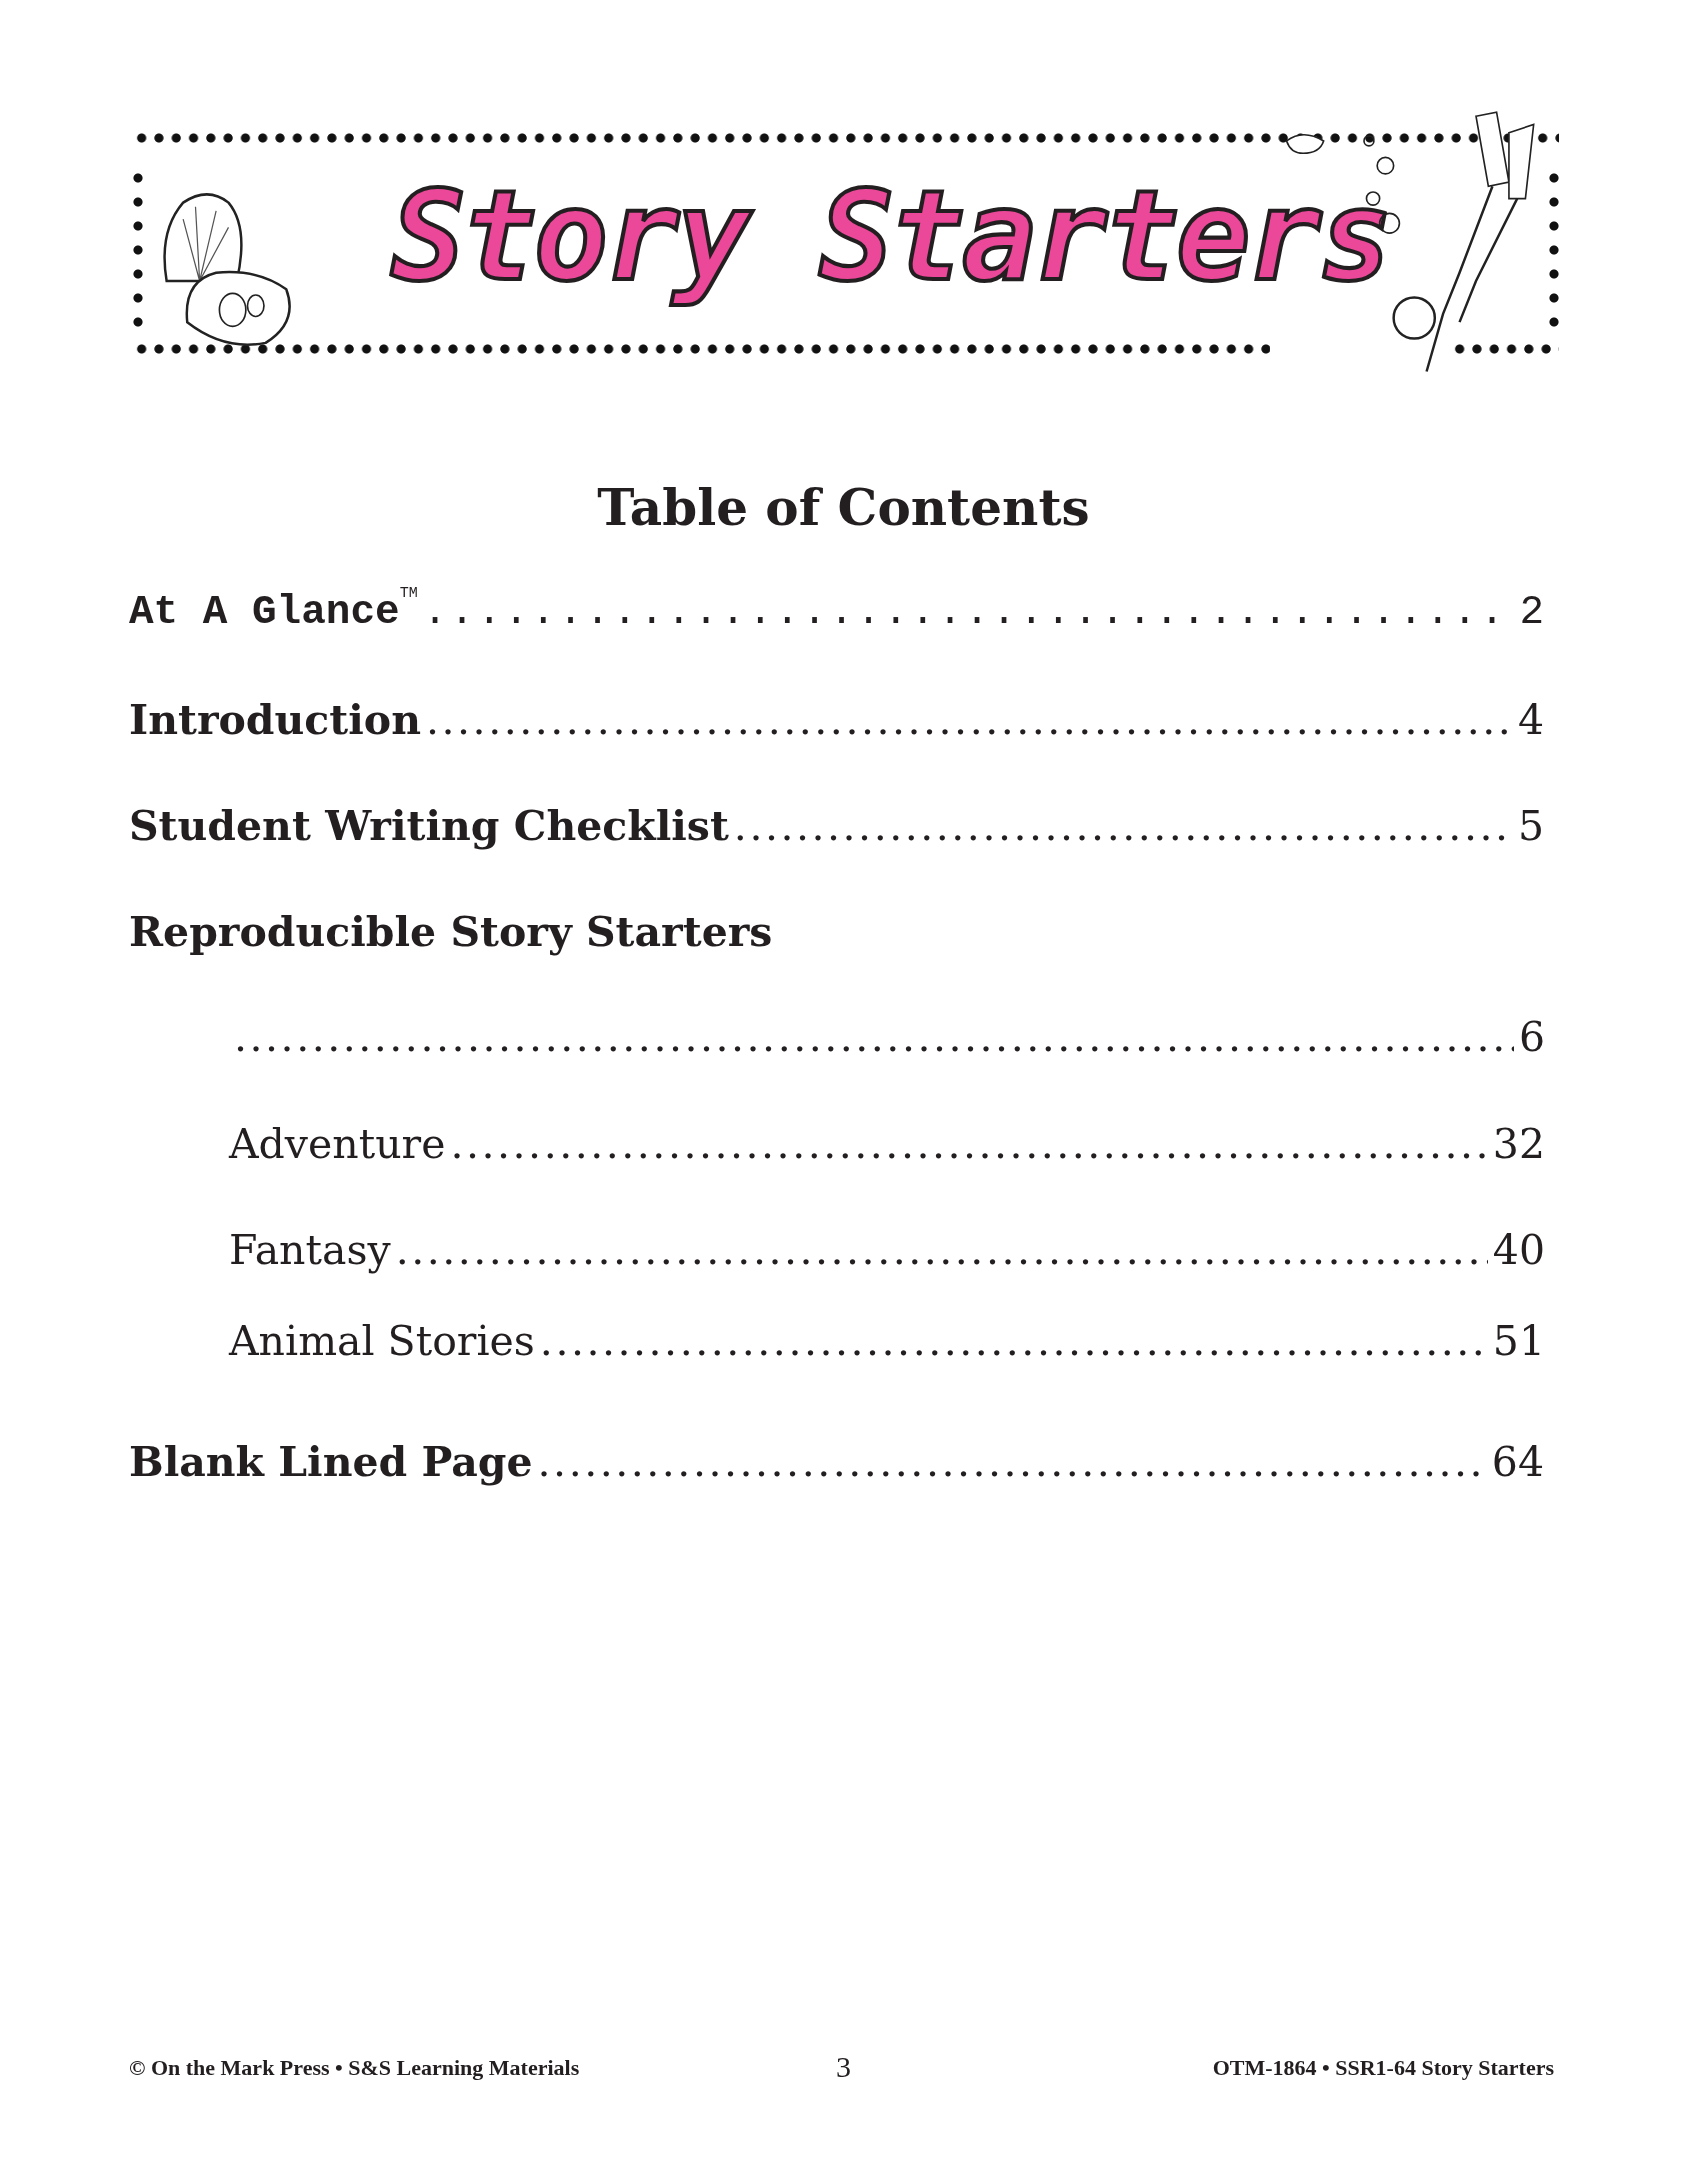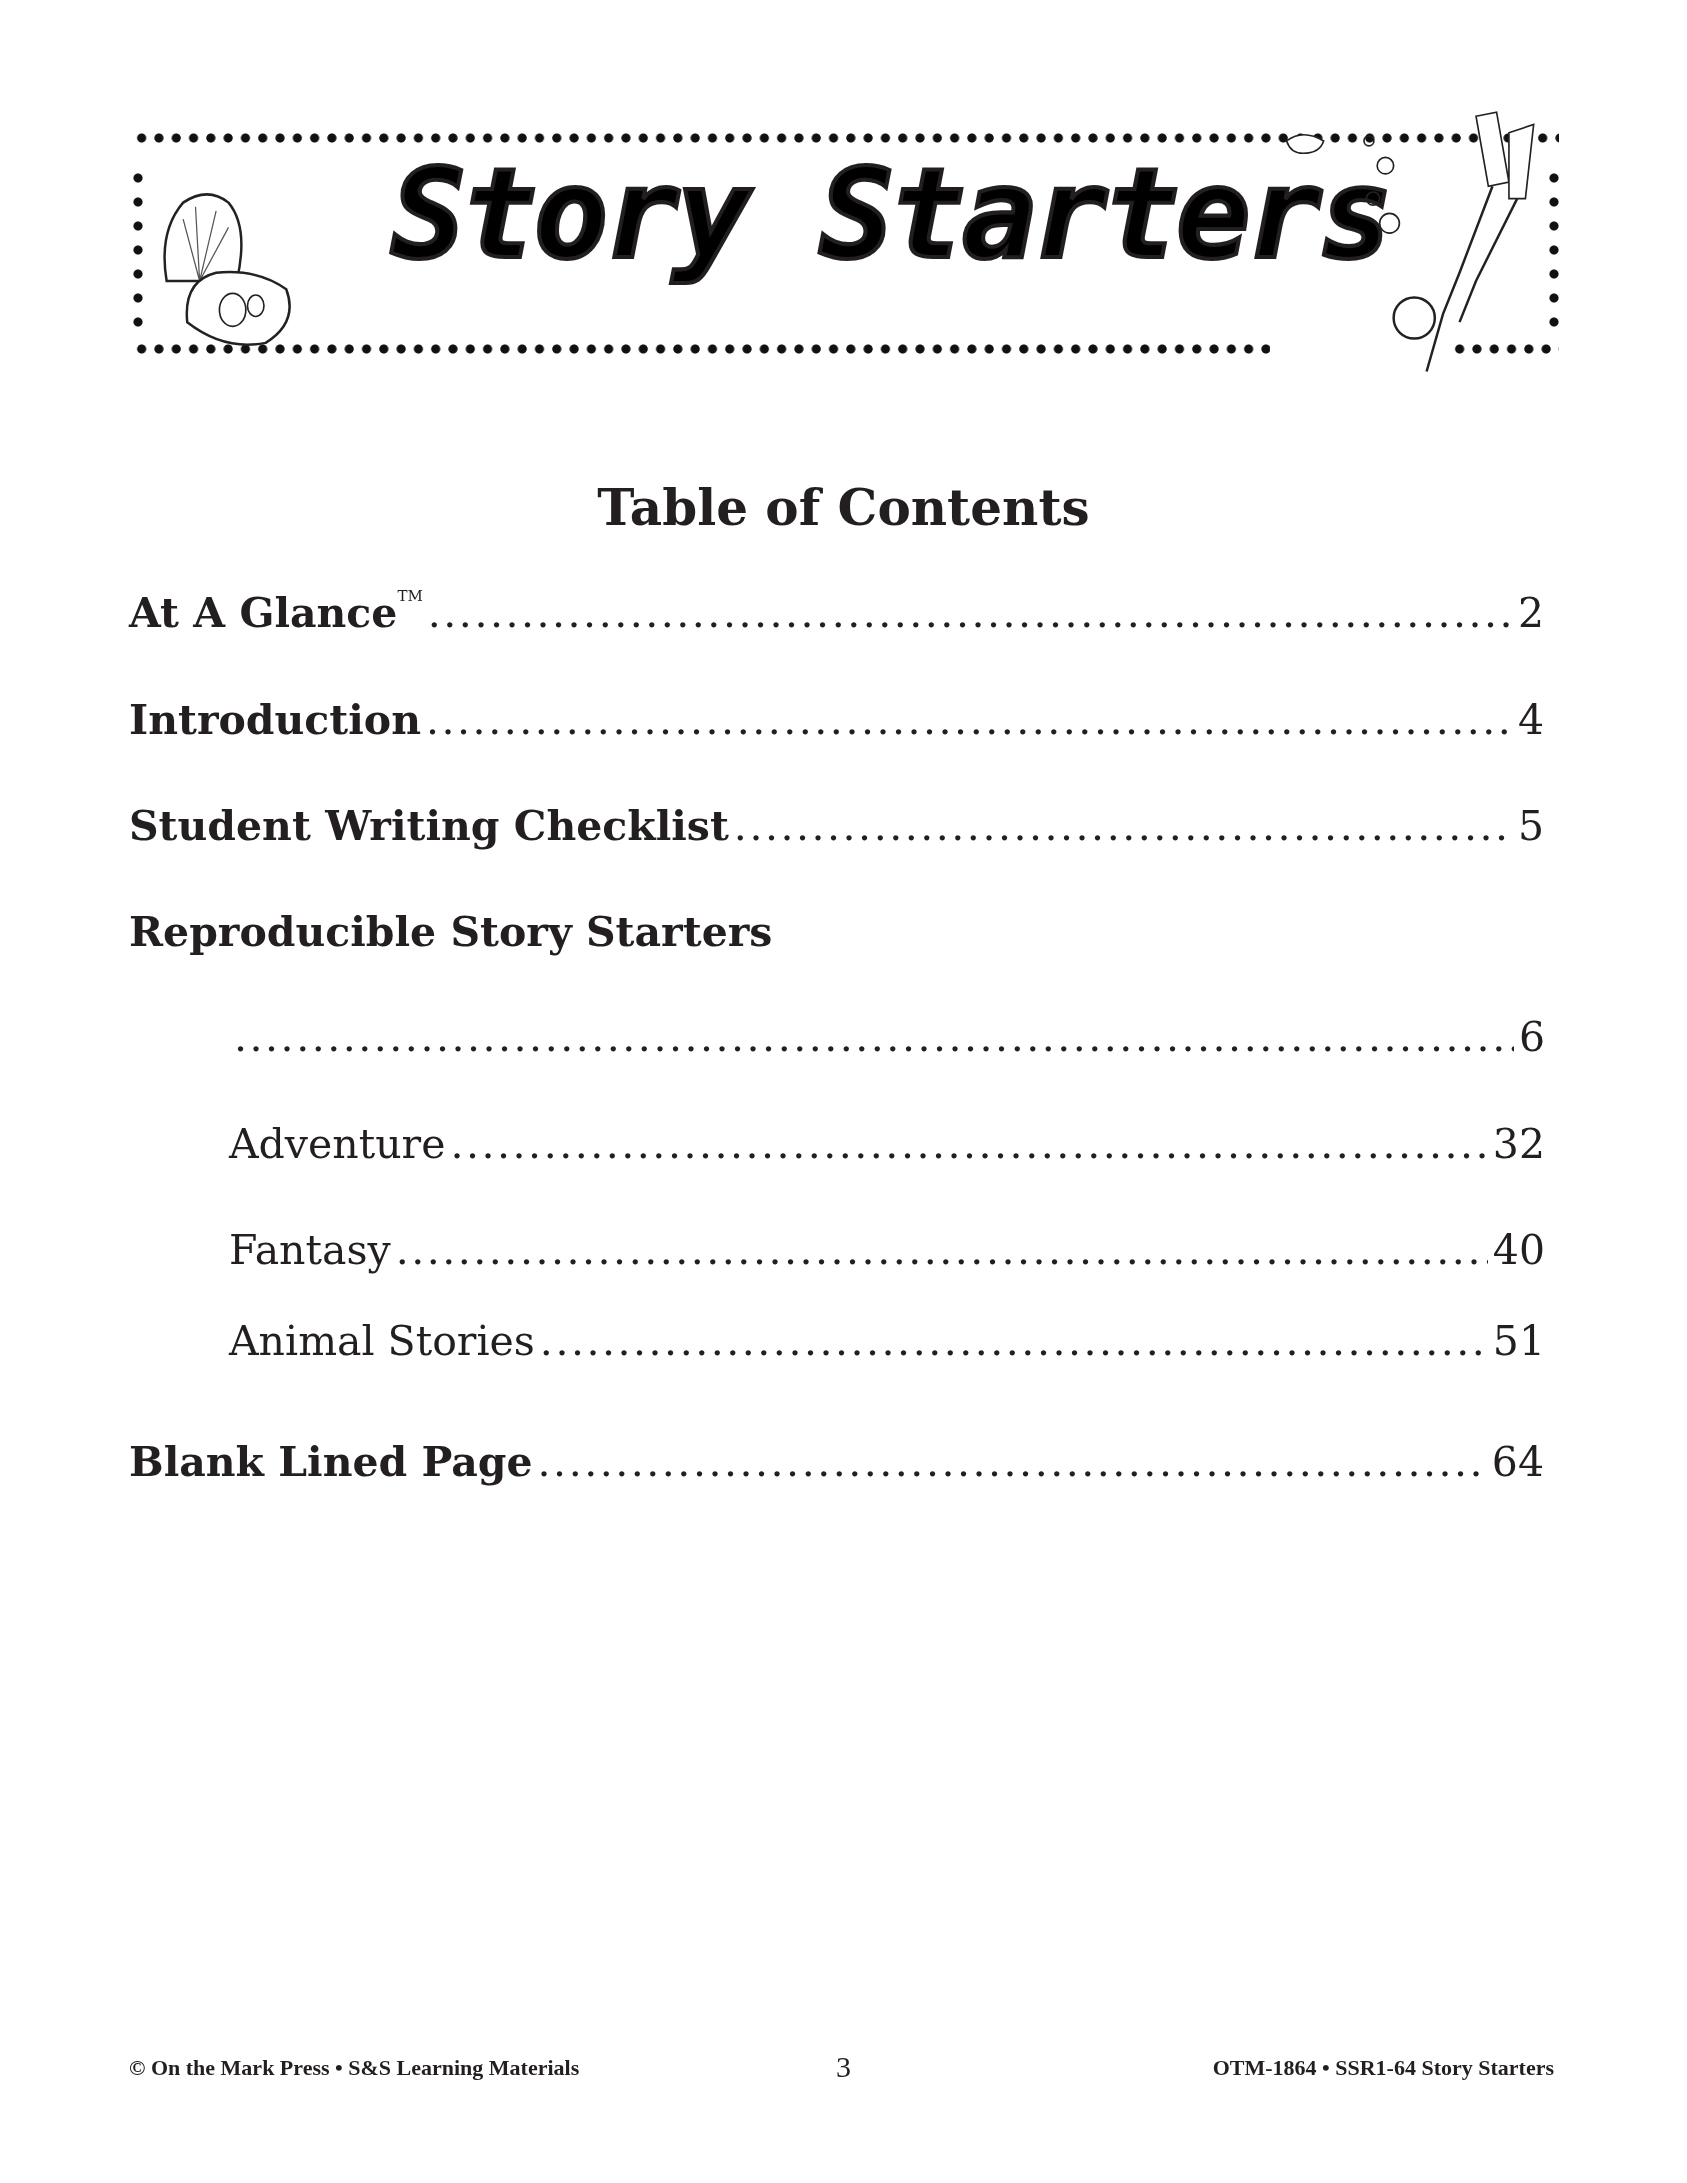--- a/index.html
+++ b/index.html
@@ -1,20 +1,20 @@
 <!DOCTYPE html>
 <html style="font-size:13px"><head>
 <meta charset="utf-8">
 <style>
   html, body { margin:0; padding:0; background:#fff; }
   body { width:1687px; height:2183px; position:relative; overflow:hidden; font-family:"DejaVu Serif", serif; color:#231f20; }
   .banner { position:absolute; left:133px; top:133px; width:1426px; height:206px; }
   .dots-h { position:absolute; height:10px; background-image:radial-gradient(circle, #111 4.1px, transparent 5px); background-size:17.3px 10px; background-repeat:repeat-x; }
   .dots-v { position:absolute; width:10px; background-image:radial-gradient(circle, #111 4.1px, transparent 5px); background-size:10px 24px; background-repeat:repeat-y; }
-  .banner-title { position:absolute; left:222px; top:19px; width:1071px; text-align:center; font-family:"DejaVu Sans Mono", monospace; font-weight:bold; font-style:italic; font-size:124px; color:#000000; -webkit-text-stroke:4.1px #231f20; letter-spacing:-3.3px; line-height:1; }
+  .banner-title { position:absolute; left:222px; top:41px; width:1071px; text-align:center; font-family:"DejaVu Sans Mono", monospace; font-weight:bold; font-style:italic; font-size:124px; color:#ec4899; -webkit-text-stroke:4.1px #231f20; letter-spacing:-3.3px; line-height:1; }
   .toc-title { position:absolute; left:0; width:1687px; top:478px; text-align:center; font-weight:bold; font-size:50px; }
   .entry { position:absolute; left:129px; width:1415px; display:flex; align-items:baseline; font-size:41px; }
   .entry.bold { font-weight:bold; }
   .entry.sub { left:229px; width:1316px; font-weight:normal; }
   .entry .leader { flex:1; overflow:hidden; white-space:nowrap; margin:0 5px; font-weight:normal; }
   .entry .leader::after { content:"........................................................................................................................................................................................................"; letter-spacing:2.5px; }
   .tm { font-size:15px; vertical-align:super; position:relative; top:-11.5px; font-weight:normal; }
   .footer { position:absolute; top:2055px; font-family:"Liberation Serif", serif; font-size:22px; font-weight:bold; }
   .footer-page { position:absolute; top:2050px; left:0; width:1687px; text-align:center; font-family:"Liberation Serif", serif; font-size:30px; }
 </style>
@@ -45,21 +45,21 @@
     <circle cx="125" cy="110" r="8" fill="none" stroke="#222" stroke-width="2"></circle>
     <circle cx="145" cy="140" r="12" fill="none" stroke="#222" stroke-width="2"></circle>
     <path d="M250 10 L275 5 L290 90 L265 95 Z M290 30 L320 20 L310 110 L290 110 Z" fill="#fff" stroke="#222" stroke-width="2"></path>
     <path d="M270 95 L230 200 L210 250 L190 320 M300 110 L250 210 L230 260" fill="none" stroke="#222" stroke-width="3"></path>
     <circle cx="175" cy="255" r="25" fill="#fff" stroke="#222" stroke-width="3"></circle>
   </svg>
 </div>
 
 <div class="toc-title">Table of Contents</div>
 
-<div class="entry bold" style="top:589px;">
+<div class="entry bold" style="top:589px;font-family:Liberation Mono, monospace;">
   <span><span>At A Glance</span><span class="tm">TM</span></span>
   <span class="leader"></span>
   <span style="font-weight:normal;">2</span>
 </div>
 
 <div class="entry bold" style="top:696px;">
   <span>Introduction</span>
   <span class="leader"></span>
   <span style="font-weight:normal;">4</span>
 </div>

